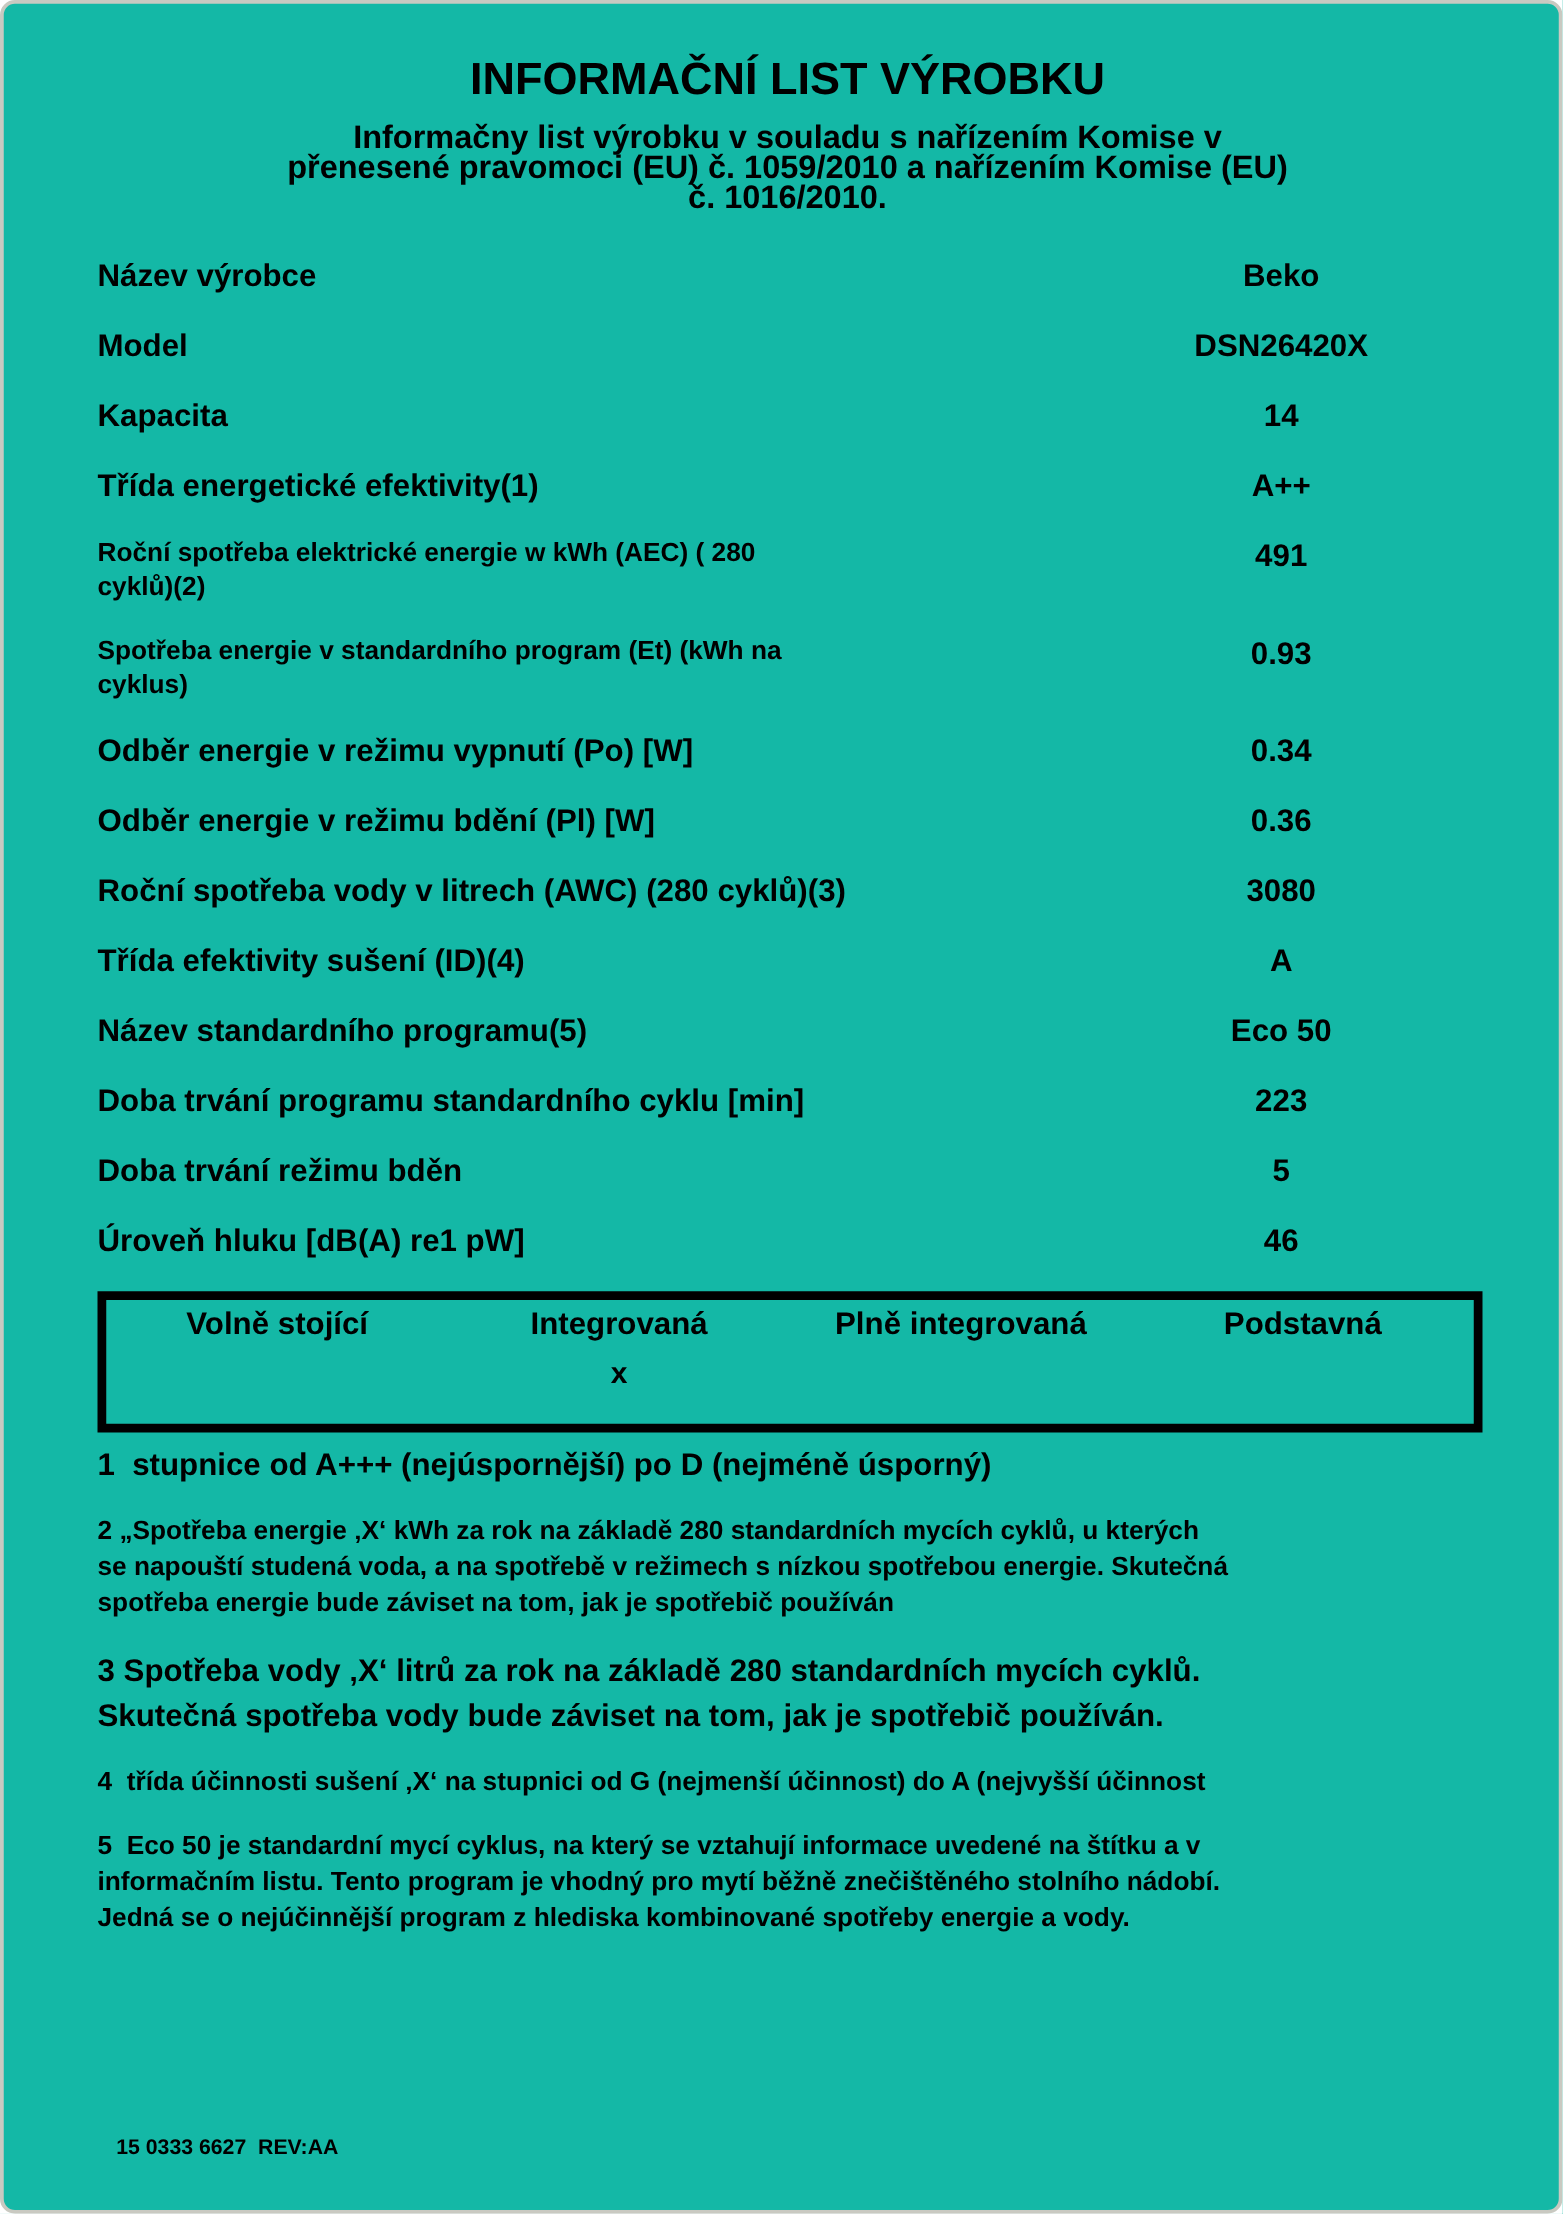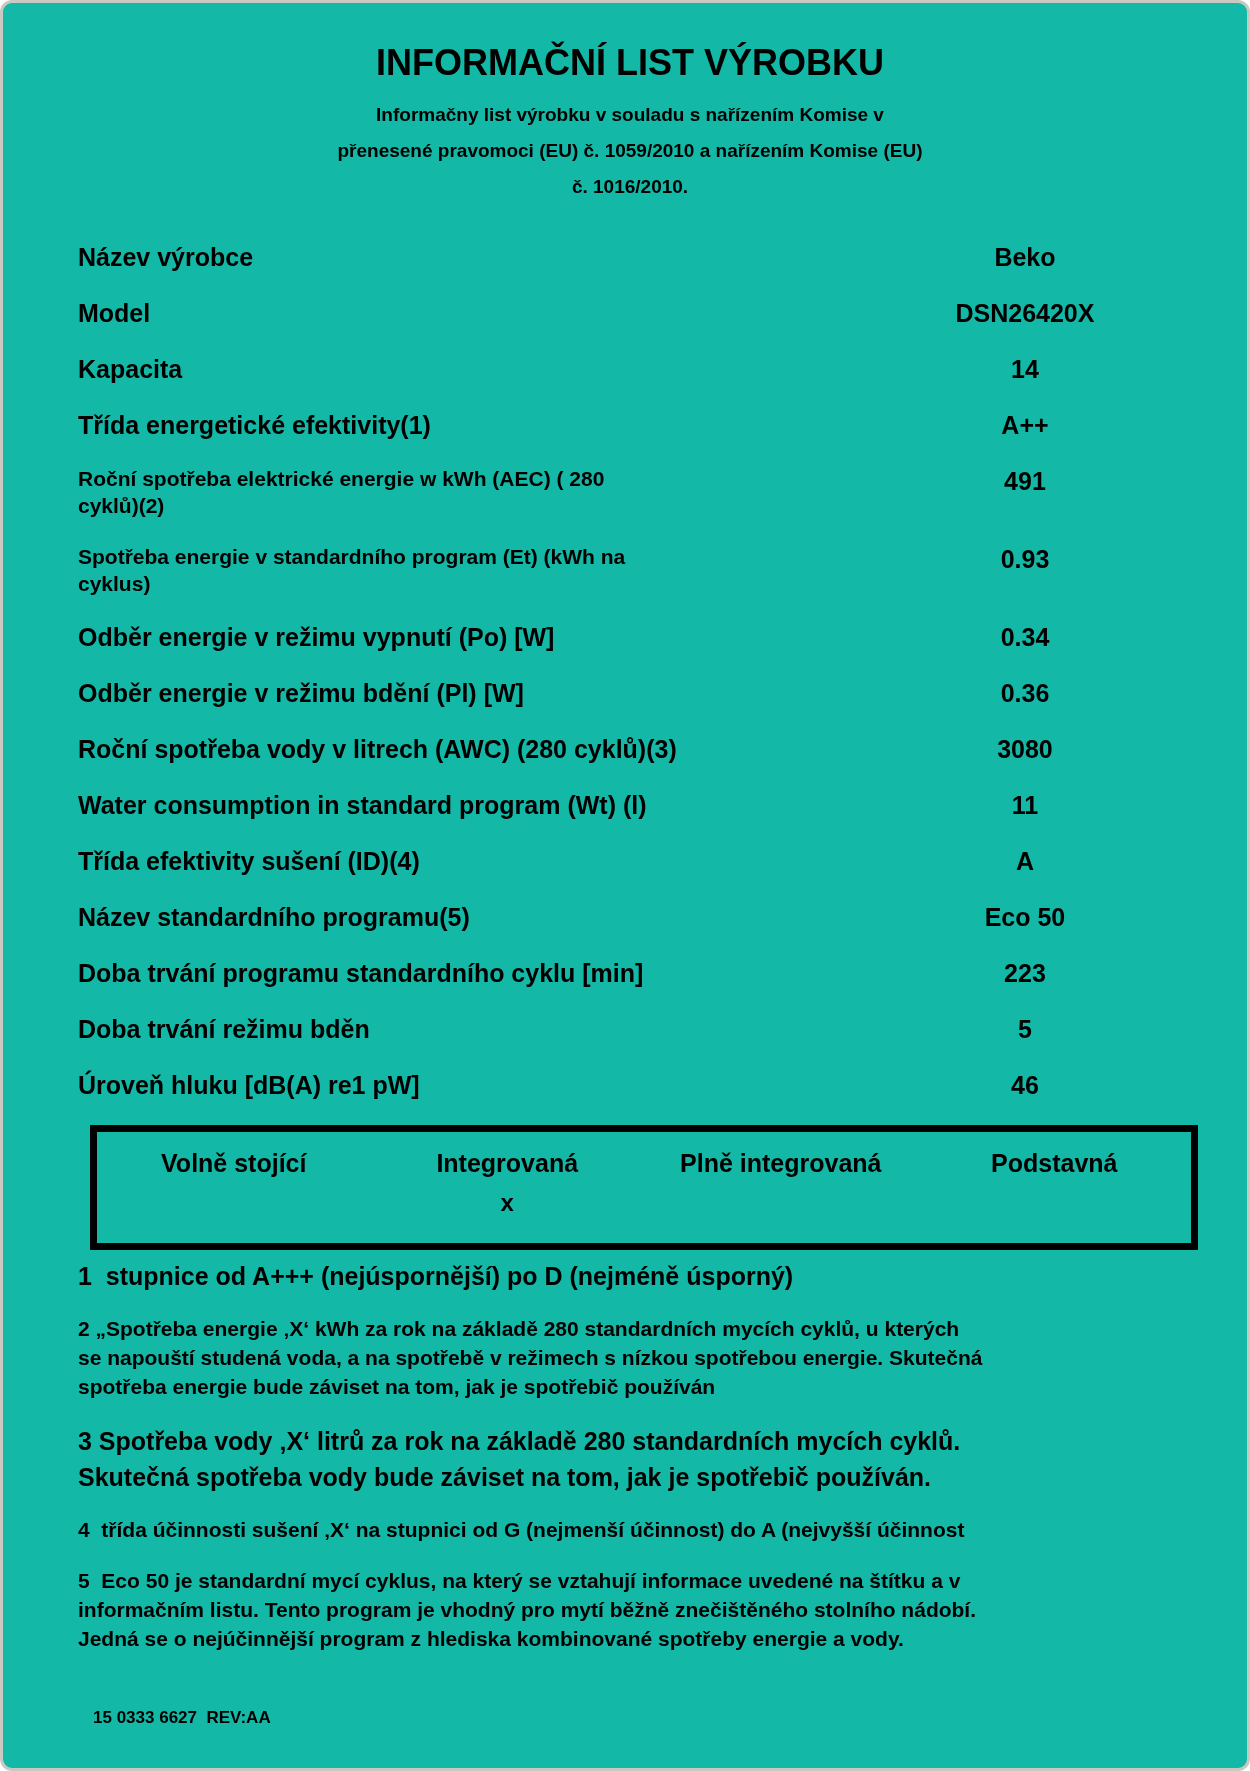--- a/index.html
+++ b/index.html
@@ -23,23 +23,23 @@
   .doc-title {
     text-align: center;
     font-size: 36px;
     font-weight: bold;
     line-height: 40px;
     letter-spacing: 0px;
     margin-bottom: 14px;
   }
   .doc-subtitle {
     text-align: center;
-    font-size: 19px;
-    font-weight: bold;
-    line-height: 36px;
+    font-size: 26px;
+    font-weight: bold;
+    line-height: 24px;
     white-space: pre-line;
     margin-bottom: 36px;
   }
   
   .spec-table { width: 100%; }
   .spec-row {
     display: flex;
     align-items: flex-start;
     margin-bottom: 24px;
     gap: 44px;
@@ -59,22 +59,22 @@
     line-height: 32px;
   }
   .spec-row.small .spec-label {
     font-size: 21px;
     line-height: 27px;
   }
   
   .inst-box {
     border: 7px solid #000000;
     width: 1108px;
-    margin-left: 12px;
-    padding: 13px 0 18px 0;
+    margin-left: 0;
+    padding: 1px 0 18px 0;
   }
   .inst-row {
     display: grid;
     grid-template-columns: repeat(4, 1fr);
   }
   .inst-col {
     text-align: center;
     font-size: 25px;
     font-weight: bold;
     line-height: 36px;
@@ -151,24 +151,20 @@
         <div class="spec-label">Odběr energie v režimu vypnutí (Po) [W]</div>
         <div class="spec-value">0.34</div>
       </div>
       <div class="spec-row">
         <div class="spec-label">Odběr energie v režimu bdění (Pl) [W]</div>
         <div class="spec-value">0.36</div>
       </div>
       <div class="spec-row">
         <div class="spec-label">Roční spotřeba vody v litrech (AWC) (280 cyklů)(3)</div>
         <div class="spec-value">3080</div>
-      </div>
-      <div class="spec-row">
-        <div class="spec-label">Water consumption in standard program (Wt) (l)</div>
-        <div class="spec-value">11</div>
       </div>
       <div class="spec-row">
         <div class="spec-label">Třída efektivity sušení (ID)(4)</div>
         <div class="spec-value">A</div>
       </div>
       <div class="spec-row">
         <div class="spec-label">Název standardního programu(5)</div>
         <div class="spec-value">Eco 50</div>
       </div>
       <div class="spec-row">

